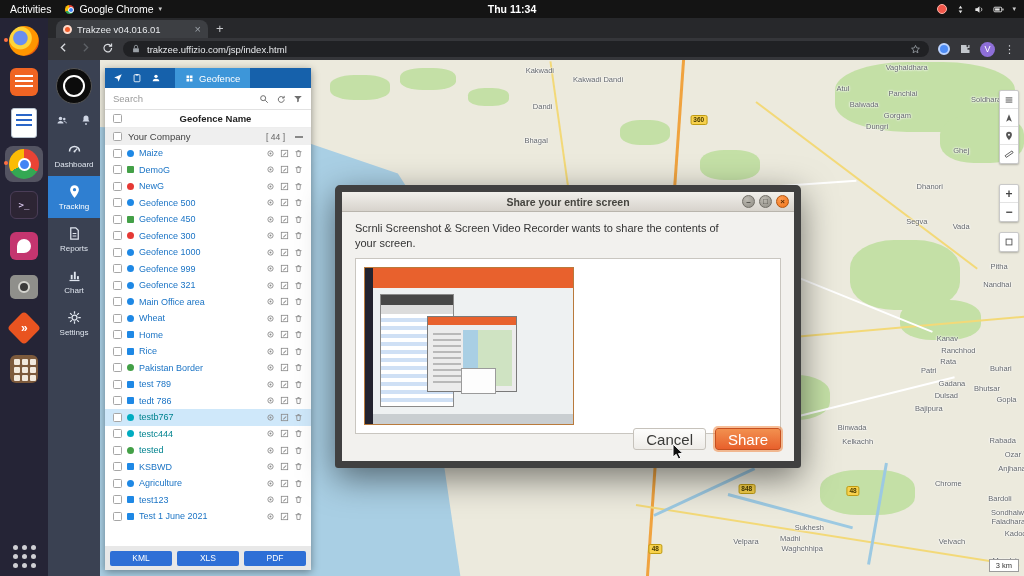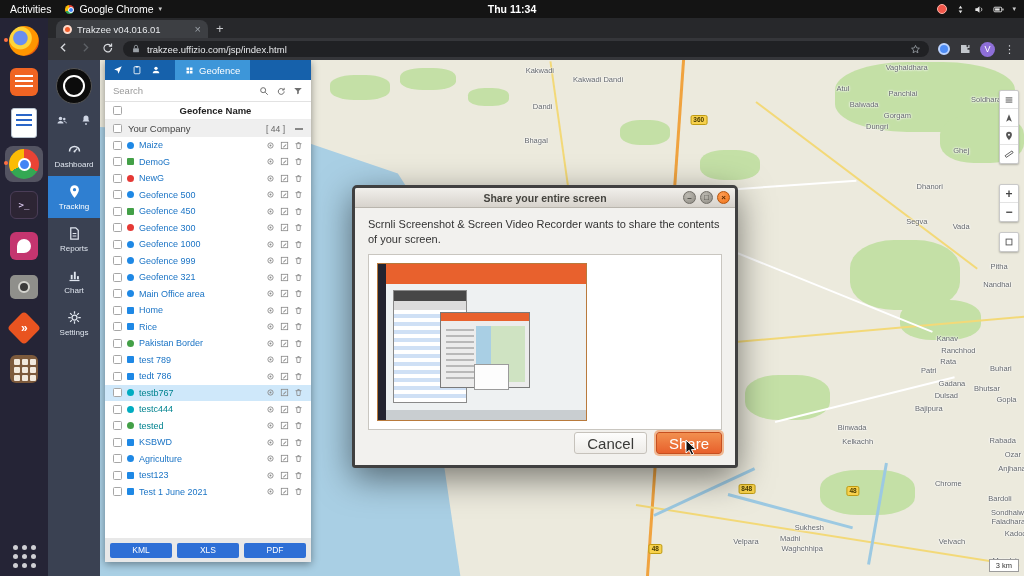--- a/index.html
+++ b/index.html
@@ -62,21 +62,21 @@
   .app{position:absolute;left:0;top:42px;right:0;bottom:0;overflow:hidden}
   .app-sidebar{position:absolute;left:0;top:0;bottom:0;width:52px;background:#3a4152;z-index:30;display:flex;flex-direction:column;align-items:center}
   .logo{width:36px;height:36px;border-radius:50%;background:#0c0c0c;margin-top:8px;display:flex;align-items:center;justify-content:center;border:1px solid #555}
   .logo::after{content:"";width:18px;height:18px;border:2.5px solid #fff;border-radius:50%}
   .mini-icons{display:flex;gap:12px;margin:10px 0 8px}
   .mini-icons svg{width:12px;height:12px}
   .side-item{width:100%;padding:8px 0 7px;display:flex;flex-direction:column;align-items:center;gap:3px;color:#dfe5ee;font-size:8px}
   .side-item svg{width:15px;height:15px}
   .side-item.active{background:#2f7fd1;color:#fff}
 
-  .geo-panel{position:absolute;left:57px;top:0;width:206px;height:502px;background:#fff;z-index:20;box-shadow:0 2px 8px rgba(0,0,0,.4);display:flex;flex-direction:column}
+  .geo-panel{position:absolute;left:57px;top:8px;width:206px;height:502px;background:#fff;z-index:20;box-shadow:0 2px 8px rgba(0,0,0,.4);display:flex;flex-direction:column}
   .panel-tabs{height:20px;background:#1661ab;display:flex;align-items:center;padding-left:8px;gap:9px;flex:0 0 auto}
   .ptab-ic svg{width:10px;height:10px;display:block}
   .ptab-active{height:20px;display:flex;align-items:center;gap:5px;background:#3d96d9;color:#fff;font-size:9.5px;padding:0 10px;margin-left:5px}
   .ptab-active svg{width:9px;height:9px}
   .search-row{height:22px;border-bottom:1px solid #e2e2e2;display:flex;align-items:center;gap:7px;padding:0 8px;flex:0 0 auto}
   .search-row input{flex:1;border:none;outline:none;font-size:9.5px;color:#333;background:transparent}
   .search-row input::placeholder{color:#9a9a9a}
   .search-row svg{width:10px;height:10px;color:#6f6f6f}
   .header-row{height:18px;display:flex;align-items:center;gap:6px;padding:0 8px;border-bottom:1px solid #ededed;flex:0 0 auto}
   .cb{width:9px;height:9px;border:1px solid #a6a6a6;border-radius:1.5px;background:#fff;flex:0 0 auto}
@@ -105,21 +105,21 @@
   .rbadge{position:absolute;transform:translate(-50%,-50%);background:#f7d14c;border:1px solid #bf9b12;border-radius:2px;font-size:6.5px;color:#4a3c00;padding:0 2px;line-height:8px;font-weight:bold}
   .ctrl-group{position:absolute;right:5px;background:#fff;border:1px solid #c9c9c9;border-radius:2px;box-shadow:0 1px 2px rgba(0,0,0,.25)}
   .ctrl-btn{width:18px;height:18px;display:flex;align-items:center;justify-content:center;border-bottom:1px solid #e3e3e3;color:#555}
   .ctrl-btn:last-child{border-bottom:none}
   .ctrl-btn svg{width:10px;height:10px}
   .zoom-btn{width:18px;height:18px;display:flex;align-items:center;justify-content:center;font-size:12px;font-weight:bold;color:#444;border-bottom:1px solid #e3e3e3}
   .zoom-btn:last-child{border-bottom:none}
   .scale-box{position:absolute;right:5px;bottom:4px;background:#fff;border:1px solid #9c9c9c;font-size:7.5px;color:#333;padding:1px 6px}
 
   
-  .dialog{position:absolute;left:352px;top:185px;width:386px;height:283px;z-index:100;border-radius:5px 5px 3px 3px;overflow:hidden;box-shadow:0 10px 34px rgba(0,0,0,.5);border:3px solid #404040}
+  .dialog{position:absolute;left:335px;top:185px;width:466px;height:283px;z-index:100;border-radius:5px 5px 3px 3px;overflow:hidden;box-shadow:0 10px 34px rgba(0,0,0,.5);border:7px solid #404040}
   .dlg-title{height:20px;background:linear-gradient(#f1efeb,#d7d3cc);display:flex;align-items:center;justify-content:center;position:relative;font-size:10.5px;font-weight:bold;color:#45443f;border-bottom:1px solid #b9b5ad}
   .dlg-wbtns{position:absolute;right:5px;top:3px;display:flex;gap:4px}
   .wbtn{width:13px;height:13px;border-radius:50%;display:flex;align-items:center;justify-content:center;font-size:8px;color:#3c3b37;background:radial-gradient(circle at 35% 30%,#bdbab2,#8f8c84);border:1px solid #716e67;line-height:1}
   .wbtn.close{background:radial-gradient(circle at 35% 30%,#ff9d52,#ef7318);border:1px solid #b4540e;color:#5a2a00}
   .dlg-body{position:absolute;top:20px;left:0;right:0;bottom:0;background:#f2f1ee;padding:9px 13px;font-size:11px;color:#333}
   .dlg-msg{line-height:1.35;max-width:365px}
   .preview{margin-top:7px;height:176px;background:#fff;border:1px solid #c9c6c0;padding:8px;display:flex}
   .thumb{width:210px;height:158px;border:1px solid #b97a3c;background:#eef1f2;position:relative;overflow:hidden}
   .t-dock{position:absolute;left:0;top:0;width:4%;height:100%;background:#23232f}
   .t-orange-top{position:absolute;left:4%;top:0;right:0;height:13%;background:#e8612d}
@@ -727,20 +727,44 @@
                 </span>
       <span class="act">
                   <svg viewBox="0 0 24 24">
                     <path d="M4 7h16M10 7V4h4v3M7 7l1 13h8l1-13" fill="none" stroke="currentColor" stroke-width="2.2"></path>
                   </svg>
                 </span>
     </span>
   </div>
             <div class="geo-row">
     <span class="cb"></span>
+    <span class="marker" style="background: rgb(30, 136, 229); border-radius: 50%;"></span>
+    <span class="gname" style="color: rgb(27, 116, 197);">Wheat</span>
+    <span class="acts">
+      <span class="act">
+                  <svg viewBox="0 0 24 24">
+                    <circle cx="12" cy="12" r="7" fill="none" stroke="currentColor" stroke-width="2.4"></circle>
+                    <circle cx="12" cy="12" r="2.6" fill="currentColor"></circle>
+                  </svg>
+                </span>
+      <span class="act">
+                  <svg viewBox="0 0 24 24">
+                    <rect x="3.5" y="3.5" width="17" height="17" fill="none" stroke="currentColor" stroke-width="2.2"></rect>
+                    <path d="M8.5 15.5l7-7 1.8 1.8-7 7H8.5z" fill="currentColor"></path>
+                  </svg>
+                </span>
+      <span class="act">
+                  <svg viewBox="0 0 24 24">
+                    <path d="M4 7h16M10 7V4h4v3M7 7l1 13h8l1-13" fill="none" stroke="currentColor" stroke-width="2.2"></path>
+                  </svg>
+                </span>
+    </span>
+  </div>
+            <div class="geo-row">
+    <span class="cb"></span>
     <span class="marker" style="background: rgb(30, 136, 229); border-radius: 1px;"></span>
     <span class="gname" style="color: rgb(27, 116, 197);">Home</span>
     <span class="acts">
       <span class="act">
                   <svg viewBox="0 0 24 24">
                     <circle cx="12" cy="12" r="7" fill="none" stroke="currentColor" stroke-width="2.4"></circle>
                     <circle cx="12" cy="12" r="2.6" fill="currentColor"></circle>
                   </svg>
                 </span>
       <span class="act">

